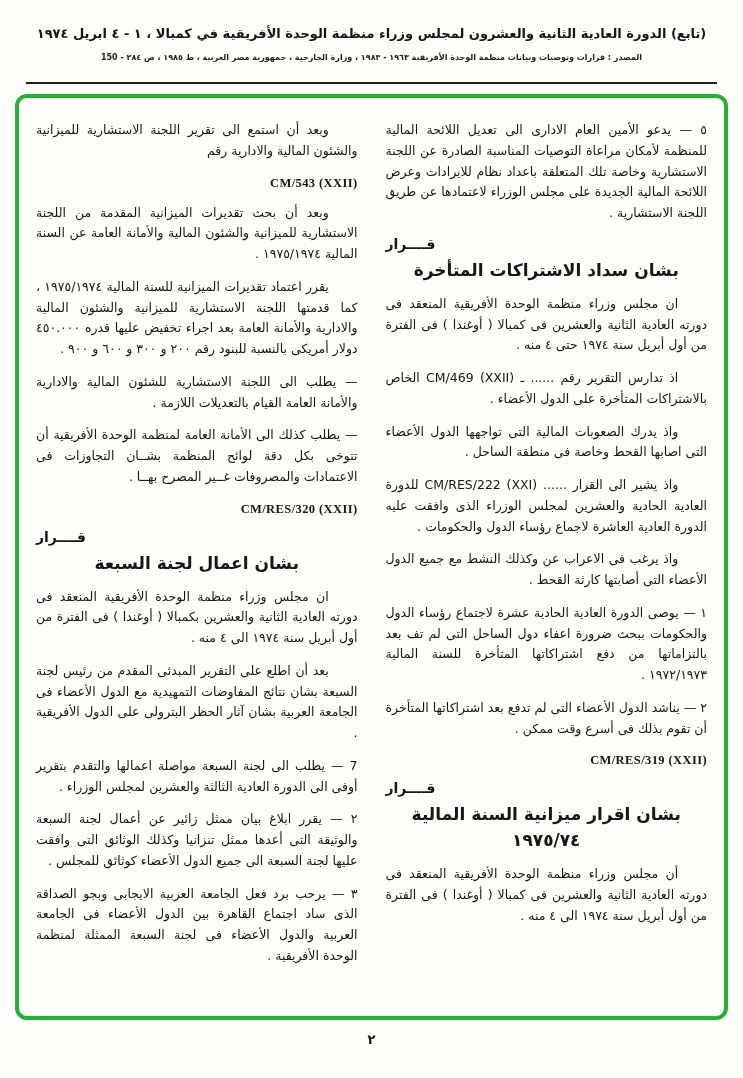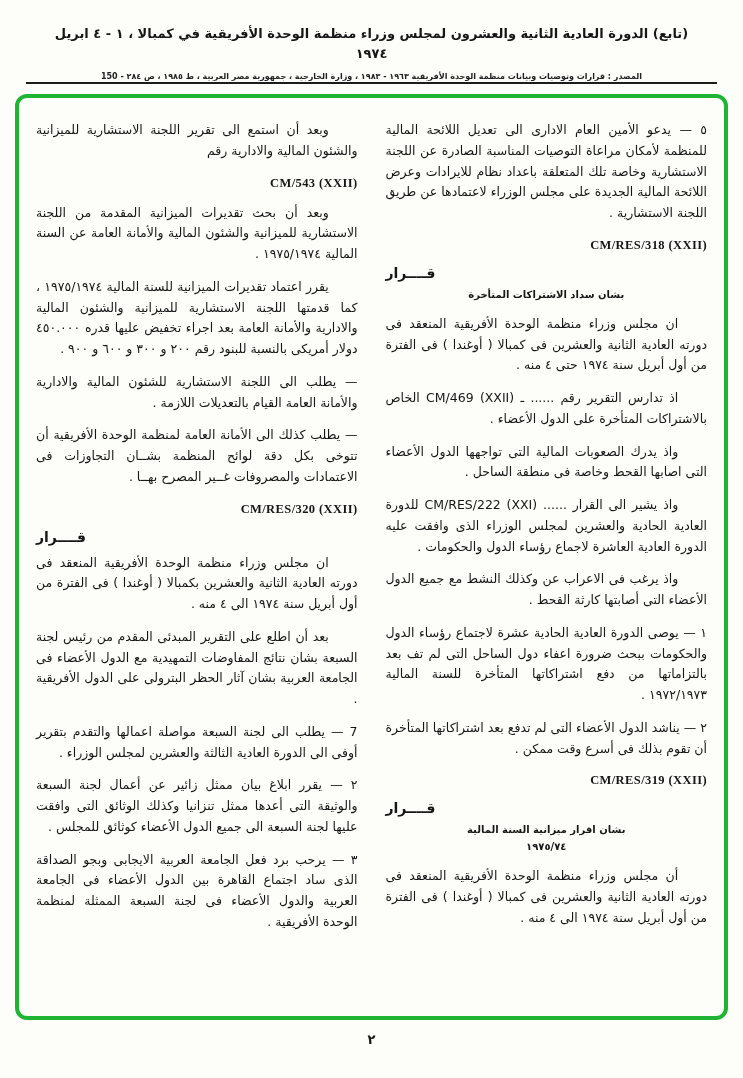--- a/index.html
+++ b/index.html
@@ -20,21 +20,21 @@
   .header {
     position: absolute;
     top: 24px;
     left: 0; right: 0;
     text-align: center;
     direction: rtl;
   }
   .title {
     font-size: 13px;
     font-weight: bold;
-    padding: 0 40px;
+    padding: 0 21px;
     line-height: 1.5;
   }
   .source {
     margin-top: 9px;
     font-size: 8px;
     font-weight: bold;
     color: #222;
     padding: 0 30px;
   }
   .header-rule {
@@ -96,21 +96,21 @@
   }
   .heading {
     text-align: left;
     font-weight: bold;
     font-size: 14px;
     margin: 10px 0 8px 0;
   }
   .subheading {
     text-align: center;
     font-weight: bold;
-    font-size: 10px;
+    font-size: 17px;
     margin: 2px 0 14px 0;
   }
   .subheading + .subheading { margin-top: -8px; }
   .footer {
     position: absolute;
     top: 1032px;
     left: 0; right: 0;
     text-align: center;
     font-size: 13px;
     font-weight: bold;
@@ -125,21 +125,20 @@
     <div class="title">(تابع) الدورة العادية الثانية والعشرون لمجلس وزراء منظمة الوحدة الأفريقية في كمبالا ، ١ - ٤ ابريل ١٩٧٤</div>
     <div class="source">المصدر : قرارات وتوصيات وبيانات منظمة الوحدة الأفريقية ١٩٦٣ - ١٩٨٣ ، وزارة الخارجية ، جمهورية مصر العربية ، ط ١٩٨٥ ، ص ٢٨٤ - 150</div>
   </div>
 
   <div class="header-rule"></div>
 
   <div class="green-box" style="border-color: rgb(31, 180, 52);">
     <div class="columns">
       <div class="col">
           <div class="block item">٥ — يدعو الأمين العام الادارى الى تعديل اللائحة المالية للمنظمة لأمكان مراعاة التوصيات المناسبة الصادرة عن اللجنة الاستشارية وخاصة تلك المتعلقة باعداد نظام للايرادات وعرض اللائحة المالية الجديدة على مجلس الوزراء لاعتمادها عن طريق اللجنة الاستشارية .</div>
-          <div class="block ref">CM/RES/318  (XXII)</div>
           <div class="block heading">قــــرار</div>
           <div class="block subheading">بشان سداد الاشتراكات المتأخرة</div>
           <div class="block paragraph">ان مجلس وزراء منظمة الوحدة الأفريقية المنعقد فى دورته العادية الثانية والعشرين فى كمبالا ( أوغندا ) فى الفترة من أول أبريل سنة ١٩٧٤ حتى ٤ منه .</div>
           <div class="block paragraph">اذ تدارس التقرير رقم ...... ـ CM/469 (XXII) الخاص بالاشتراكات المتأخرة على الدول الأعضاء .</div>
           <div class="block paragraph">واذ يدرك الصعوبات المالية التى تواجهها الدول الأعضاء التى اصابها القحط وخاصة فى منطقة الساحل .</div>
           <div class="block paragraph">واذ يشير الى القرار ...... CM/RES/222 (XXI) للدورة العادية الحادية والعشرين لمجلس الوزراء الذى وافقت عليه الدورة العادية العاشرة لاجماع رؤساء الدول والحكومات .</div>
           <div class="block paragraph">واذ يرغب فى الاعراب عن وكذلك النشط مع جميع الدول الأعضاء التى أصابتها كارثة القحط .</div>
           <div class="block item">١ — يوصى الدورة العادية الحادية عشرة لاجتماع رؤساء الدول والحكومات ببحث ضرورة اعفاء دول الساحل التى لم تف بعد بالتزاماتها من دفع اشتراكاتها المتأخرة للسنة المالية ١٩٧٢/١٩٧٣ .</div>
           <div class="block item">٢ — يناشد الدول الأعضاء التى لم تدفع بعد اشتراكاتها المتأخرة أن تقوم بذلك فى أسرع وقت ممكن .</div>
           <div class="block ref">CM/RES/319  (XXII)</div>
@@ -150,20 +149,21 @@
         </div>
       <div class="col">
           <div class="block paragraph">وبعد أن استمع الى تقرير اللجنة الاستشارية للميزانية والشئون المالية والادارية رقم</div>
           <div class="block ref">CM/543  (XXII)</div>
           <div class="block paragraph">وبعد أن بحث تقديرات الميزانية المقدمة من اللجنة الاستشارية للميزانية والشئون المالية والأمانة العامة عن السنة المالية ١٩٧٥/١٩٧٤ .</div>
           <div class="block paragraph">يقرر اعتماد تقديرات الميزانية للسنة المالية ١٩٧٥/١٩٧٤ ، كما قدمتها اللجنة الاستشارية للميزانية والشئون المالية والادارية والأمانة العامة بعد اجراء تخفيض عليها قدره ٤٥٠.٠٠٠ دولار أمريكى بالنسبة للبنود رقم ٢٠٠ و ٣٠٠ و ٦٠٠ و ٩٠٠ .</div>
           <div class="block item">— يطلب الى اللجنة الاستشارية للشئون المالية والادارية والأمانة العامة القيام بالتعديلات اللازمة .</div>
           <div class="block item">— يطلب كذلك الى الأمانة العامة لمنظمة الوحدة الأفريقية أن تتوخى بكل دقة لوائح المنظمة بشــان التجاوزات فى الاعتمادات والمصروفات غــير المصرح بهــا .</div>
           <div class="block ref">CM/RES/320  (XXII)</div>
           <div class="block heading">قــــرار</div>
+          <div class="block subheading">بشان اعمال لجنة السبعة</div>
           <div class="block paragraph">ان مجلس وزراء منظمة الوحدة الأفريقية المنعقد فى دورته العادية الثانية والعشرين بكمبالا ( أوغندا ) فى الفترة من أول أبريل سنة ١٩٧٤ الى ٤ منه .</div>
           <div class="block paragraph">بعد أن اطلع على التقرير المبدئى المقدم من رئيس لجنة السبعة بشان نتائج المفاوضات التمهيدية مع الدول الأعضاء فى الجامعة العربية بشان آثار الحظر البترولى على الدول الأفريقية .</div>
           <div class="block item">7 — يطلب الى لجنة السبعة مواصلة اعمالها والتقدم بتقرير أوفى الى الدورة العادية الثالثة والعشرين لمجلس الوزراء .</div>
           <div class="block item">٢ — يقرر ابلاغ بيان ممثل زائير عن أعمال لجنة السبعة والوثيقة التى أعدها ممثل تنزانيا وكذلك الوثائق التى وافقت عليها لجنة السبعة الى جميع الدول الأعضاء كوثائق للمجلس .</div>
           <div class="block item">٣ — يرحب برد فعل الجامعة العربية الايجابى وبجو الصداقة الذى ساد اجتماع القاهرة بين الدول الأعضاء فى الجامعة العربية والدول الأعضاء فى لجنة السبعة الممثلة لمنظمة الوحدة الأفريقية .</div>
         </div>
     </div>
   </div>
 
   <div class="footer">٢</div>

